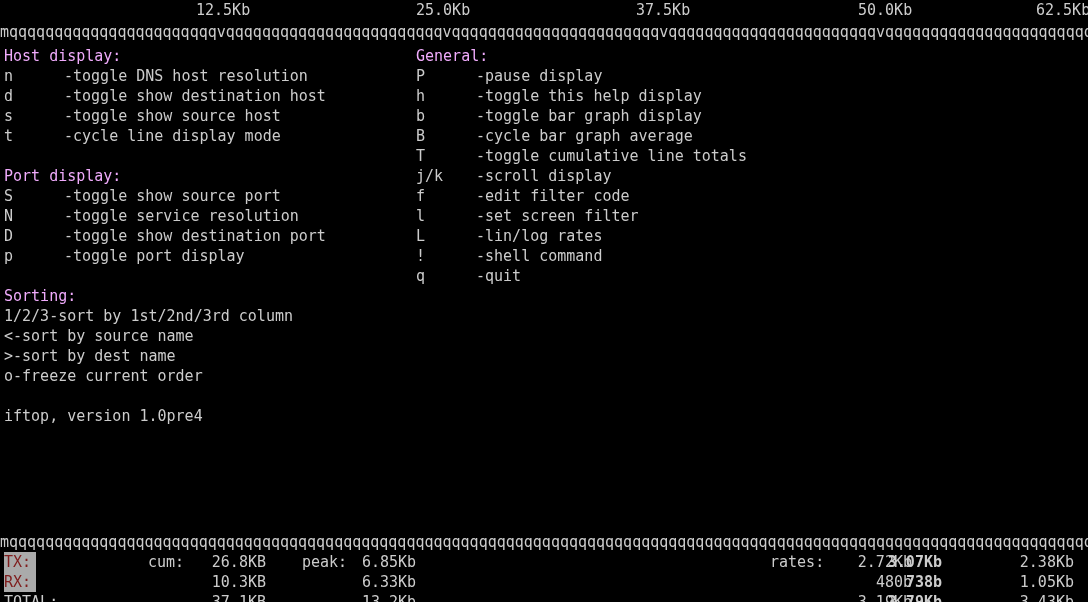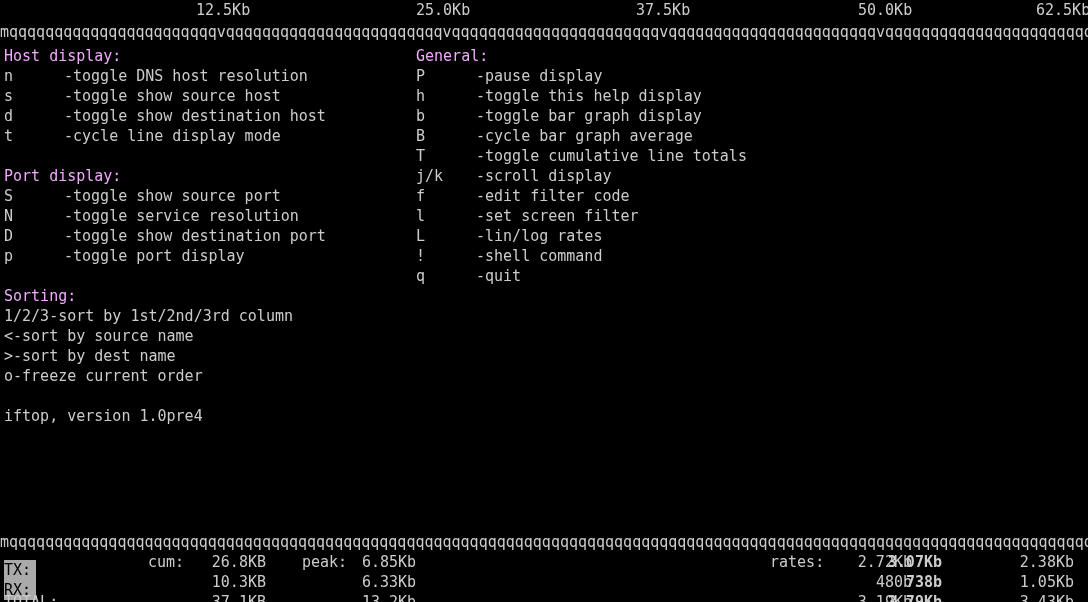--- a/index.html
+++ b/index.html
@@ -32,21 +32,21 @@
   .key-col { display: inline-block; width: 60px; text-align: left; }
   .sep-col { display: inline-block; }
   .desc-col { display: inline-block; }
   .sort .key-col { width: auto; }
   .blank { height: 20px; }
   .version { position: absolute; top: 406px; left: 4px; }
   .sepbar { position: absolute; top: 532px; left: 0; right: 0; }
   .stats { position: absolute; top: 552px; left: 0; right: 0; }
   .statrow { height: 20px; }
   .label0 { position: absolute; left: 4px; width: 32px; display: inline-block; }
-  .hl { background: #aaa; color: #000000; display: inline-block; margin-top: 8px; }
+  .hl { background: #aaa; color: #7f1d1d; display: inline-block; }
   .cumlbl { position: absolute; left: 148px; }
   .cumval { position: absolute; left: 204px; width: 62px; text-align: right; }
   .peaklbl { position: absolute; left: 302px; }
   .peakval { position: absolute; left: 358px; width: 62px; text-align: center; }
   .rateslbl { position: absolute; left: 770px; }
   .r1 { position: absolute; left: 850px; width: 62px; text-align: right; }
   .r2 { position: absolute; left: 880px; width: 62px; text-align: right; font-weight: bold; }
   .r3 { position: absolute; left: 1012px; width: 62px; text-align: right; }
 </style>
 </head>
@@ -62,22 +62,22 @@
     <span class="tick" style="left:1036px">62.5Kb</span>
   </div>
 
   <div class="bar" id="topbar" style="top:22px; left:0; width:1088px;">mqqqqqqqqqqqqqqqqqqqqqqqvqqqqqqqqqqqqqqqqqqqqqqqqvqqqqqqqqqqqqqqqqqqqqqqqvqqqqqqqqqqqqqqqqqqqqqqqvqqqqqqqqqqqqqqqqqqqqqqq</div>
 
   <div class="help">
     <div class="col left-col">
       <div class="heading row">Host display:</div>
       <div>
         <div class="row"><span class="key-col"> n</span><span class="sep-col">- </span><span class="desc-col">toggle DNS host resolution</span></div>
+        <div class="row"><span class="key-col"> d</span><span class="sep-col">- </span><span class="desc-col">toggle show destination host</span></div>
         <div class="row"><span class="key-col"> s</span><span class="sep-col">- </span><span class="desc-col">toggle show source host</span></div>
-        <div class="row"><span class="key-col"> d</span><span class="sep-col">- </span><span class="desc-col">toggle show destination host</span></div>
         <div class="row"><span class="key-col"> t</span><span class="sep-col">- </span><span class="desc-col">cycle line display mode</span></div>
       </div>
       <div class="blank"></div>
       <div class="heading row">Port display:</div>
       <div>
         <div class="row"><span class="key-col"> S</span><span class="sep-col">- </span><span class="desc-col">toggle show source port</span></div>
         <div class="row"><span class="key-col"> N</span><span class="sep-col">- </span><span class="desc-col">toggle service resolution</span></div>
         <div class="row"><span class="key-col"> D</span><span class="sep-col">- </span><span class="desc-col">toggle show destination port</span></div>
         <div class="row"><span class="key-col"> p</span><span class="sep-col">- </span><span class="desc-col">toggle port display</span></div>
       </div>

